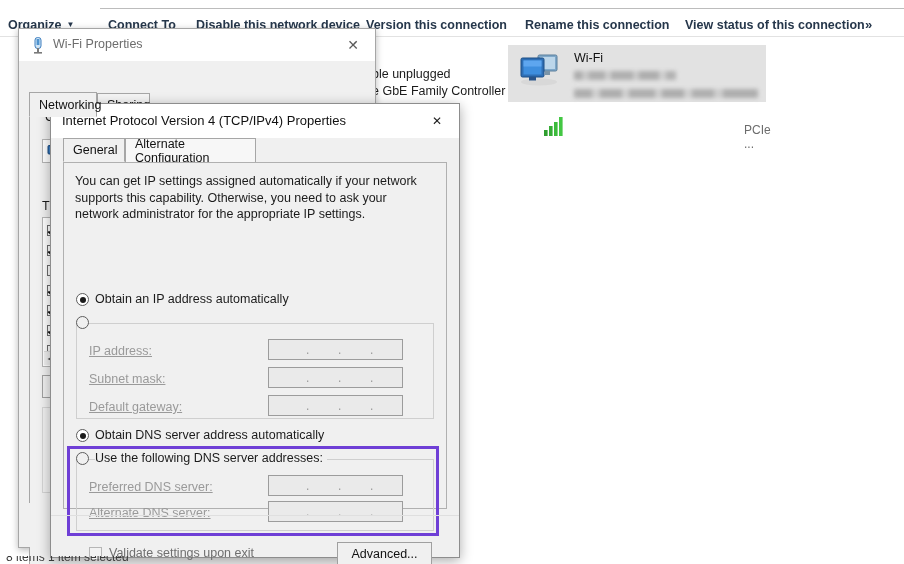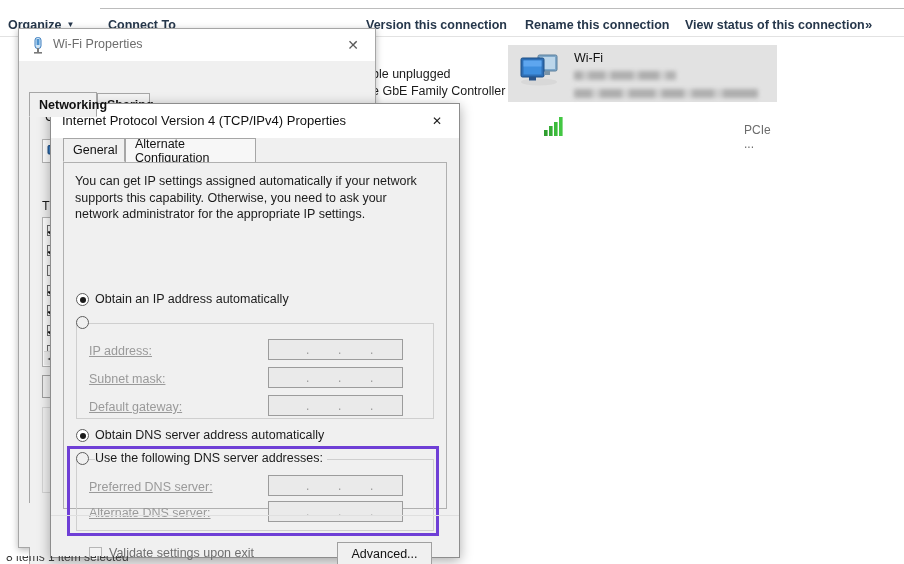--- a/index.html
+++ b/index.html
@@ -14,42 +14,42 @@
 
   
   .explorer{position:absolute;left:0;top:0;width:904px;height:564px;background:#ffffff;}
   .searchbar-edge{position:absolute;left:100px;top:0;right:0;height:9px;border-bottom:1px solid #bcbcbc;background:#fff;box-sizing:border-box;}
   .cmdbar{position:absolute;left:0;top:9px;width:904px;height:27px;background:#ffffff;border-bottom:1px solid #e2e2e2;}
   .cmd{position:absolute;top:18px;font-size:12.5px;color:#26374b;white-space:nowrap;font-weight:bold;}
   .cmd .caret{display:inline-block;margin-left:5px;font-size:8px;color:#26374b;vertical-align:2px;}
   .chev{position:absolute;top:17px;left:865px;font-size:13px;color:#26374b;font-weight:bold;letter-spacing:-2px;}
 
   
-  .tile{position:absolute;left:508px;top:45px;width:258px;height:57px;background:#e2e2e2;padding-left:11px;}
+  .tile{position:absolute;left:508px;top:45px;width:258px;height:57px;background:#e2e2e2;}
   .tile-mon{position:absolute;left:10px;top:7px;width:44px;height:34px;}
   .tile-title{position:absolute;left:66px;top:6px;font-size:12.5px;color:#111;}
   .blurline{position:absolute;left:66px;border-radius:1px;filter:blur(1.9px);opacity:.62;}
   .bl1{top:26px;height:9px;width:102px;background:linear-gradient(90deg,#8b8b8b 0 8%,#b9b9b9 8% 15%,#8f8f8f 15% 30%,#c2c2c2 30% 36%,#909090 36% 58%,#bdbdbd 58% 64%,#8d8d8d 64% 83%,#c4c4c4 83% 90%,#959595 90% 100%);}
   .bl2{top:44px;height:9px;width:184px;background:linear-gradient(90deg,#8e8e8e 0 10%,#c4c4c4 10% 14%,#8d8d8d 14% 26%,#c6c6c6 26% 30%,#8f8f8f 30% 44%,#c2c2c2 44% 48%,#8c8c8c 48% 60%,#c5c5c5 60% 64%,#909090 64% 76%,#c0c0c0 76% 81%,#8e8e8e 81% 100%);}
   .tile-tail{position:absolute;left:236px;top:43px;font-size:12px;color:#6c6c6c;margin-top:35px;}
   .wifibars{position:absolute;left:35px;top:70px;width:24px;height:22px;}
 
   
   .occl{position:absolute;font-size:12.5px;color:#1b1b1b;white-space:nowrap;}
 
   
   .wifiwin{position:absolute;left:18px;top:28px;width:356px;height:518px;background:#f0f0f0;border:1px solid #a6a6a6;box-shadow:0 2px 7px rgba(0,0,0,.28);}
   .wifiwin .titlebar{position:absolute;left:0;top:0;right:0;height:44px;background:#ffffff;}
   .wifiwin .tb-icon{position:absolute;left:12px;top:8px;width:14px;height:17px;}
   .wifiwin .tb-title{position:absolute;left:34px;top:8px;font-size:12.5px;color:#6d6d6d;}
   .wifiwin .tb-close{position:absolute;right:0;top:0;width:44px;height:31px;color:#5a5a5a;font-size:14px;display:flex;align-items:center;justify-content:center;}
   .wifiwin .body{position:absolute;left:0;top:32px;right:0;bottom:0;background:#f0f0f0;}
   .tabstrip{position:absolute;left:10px;top:32px;right:0;height:23px;}
   .tab{position:absolute;top:0;height:23px;box-sizing:border-box;font-size:12.5px;color:#111;
-       display:flex;align-items:center;padding:0 9px;border:1px solid #a6a6a6;border-bottom:none;background:#f4f4f4;font-weight:bold;}
+       display:flex;align-items:center;padding:0 9px;border:1px solid #a6a6a6;border-bottom:none;background:#f4f4f4;}
   .tab.active{background:#f0f0f0;border-bottom:1px solid #f0f0f0;top:-1px;height:25px;z-index:3;}
   .tabpanel{position:absolute;left:10px;top:55px;width:332px;height:452px;background:#f0f0f0;border:1px solid #a6a6a6;}
   .gbox-lbl{position:absolute;font-size:12.5px;color:#1b1b1b;background:#f0f0f0;padding:0 3px;}
   .adapterbox{position:absolute;left:12px;top:22px;width:308px;height:24px;background:#fff;border:1px solid #b5b5b5;box-sizing:border-box;}
   .adapterbox .mini{position:absolute;left:4px;top:4px;width:14px;height:14px;}
   .thistxt{position:absolute;left:12px;top:82px;font-size:12.5px;color:#1b1b1b;}
   .listbox{position:absolute;left:12px;top:100px;width:308px;height:150px;background:#fff;border:1px solid #b5b5b5;box-sizing:border-box;overflow:hidden;}
   .lrow{position:absolute;left:4px;height:19px;display:flex;align-items:center;gap:6px;}
   .lchk{width:11px;height:11px;border:1px solid #6e6e6e;background:#fff;box-sizing:border-box;position:relative;flex:none;}
   .lchk.on::after{content:"";position:absolute;left:2px;top:0px;width:3px;height:7px;border:solid #111;border-width:0 2px 2px 0;transform:rotate(42deg);}
@@ -99,20 +99,21 @@
 <body>
 
 <div class="root">
 
   <div class="explorer">
     <div class="searchbar-edge"></div>
     <div class="cmdbar"></div>
 
     <div class="cmd" style="left:8px"><span>Organize</span><span class="caret">▼</span></div>
     <div class="cmd" style="left:108px">Connect To</div>
+    <div class="cmd" style="left:196px">Disable this network device</div>
     <div class="cmd" style="left:366px">Version this connection</div>
     <div class="cmd" style="left:525px">Rename this connection</div>
     <div class="cmd" style="left:685px">View status of this connection</div>
     <div class="chev">»</div>
 
     <div class="occl" style="left:372px;top:67px">ble unplugged</div>
     <div class="occl" style="left:372px;top:84px">e GbE Family Controller</div>
 
     <div class="tile">
       <svg class="tile-mon" viewBox="0 0 44 34">

